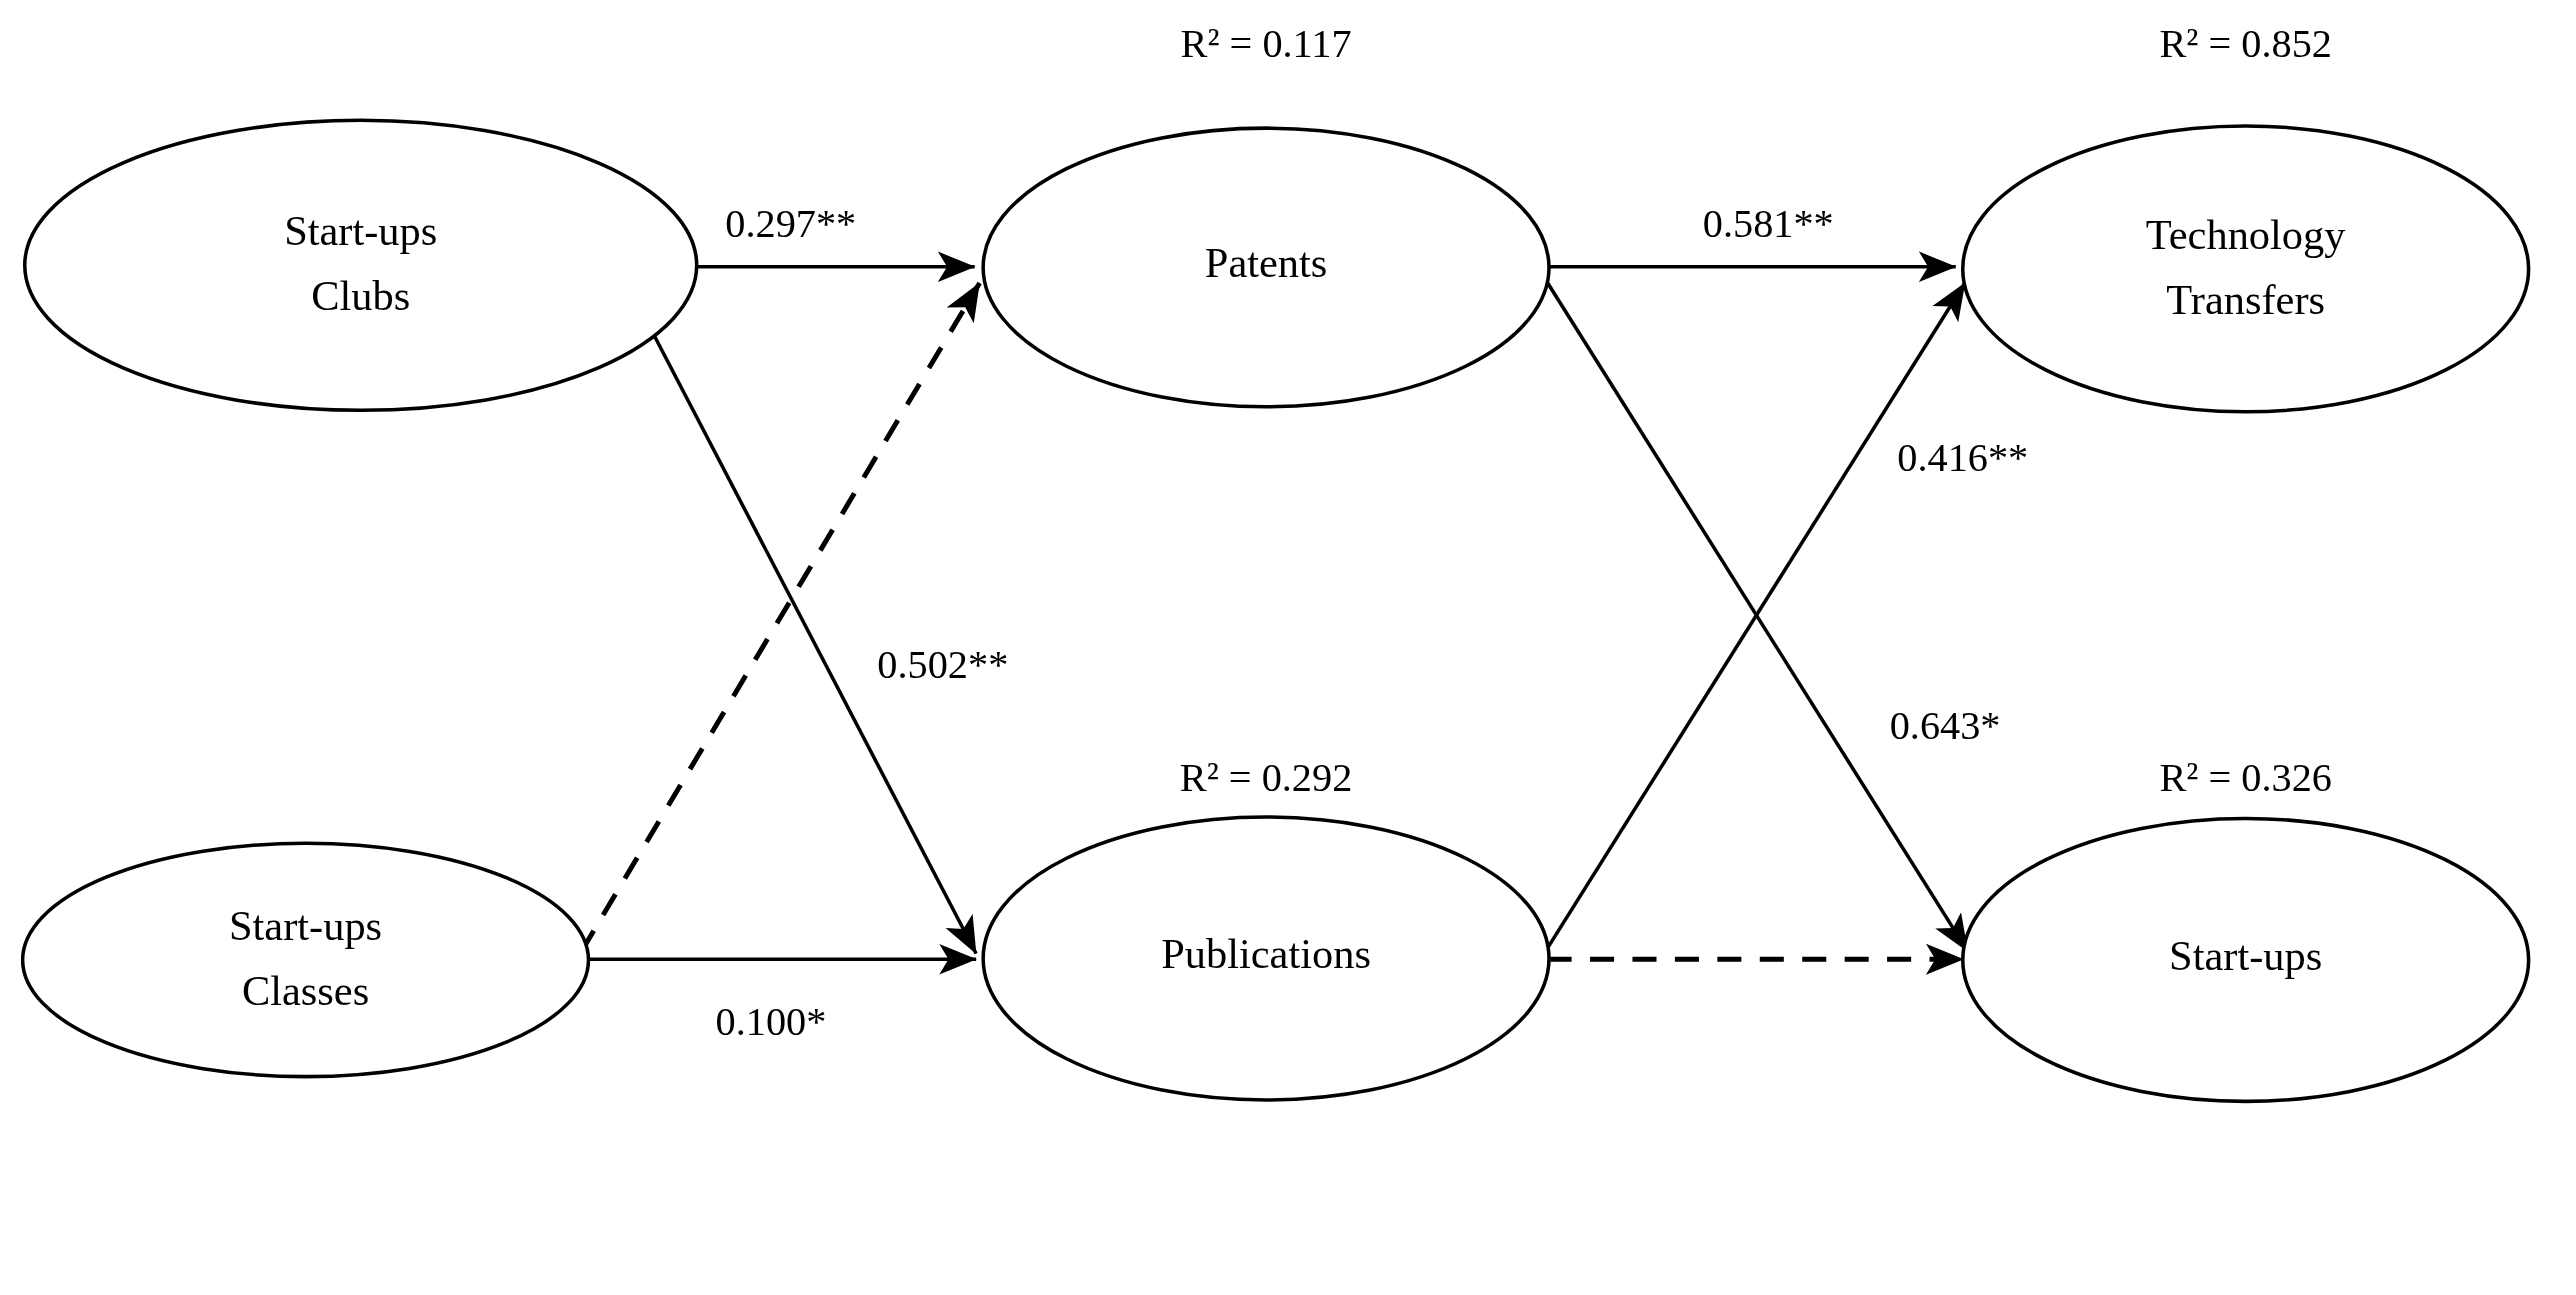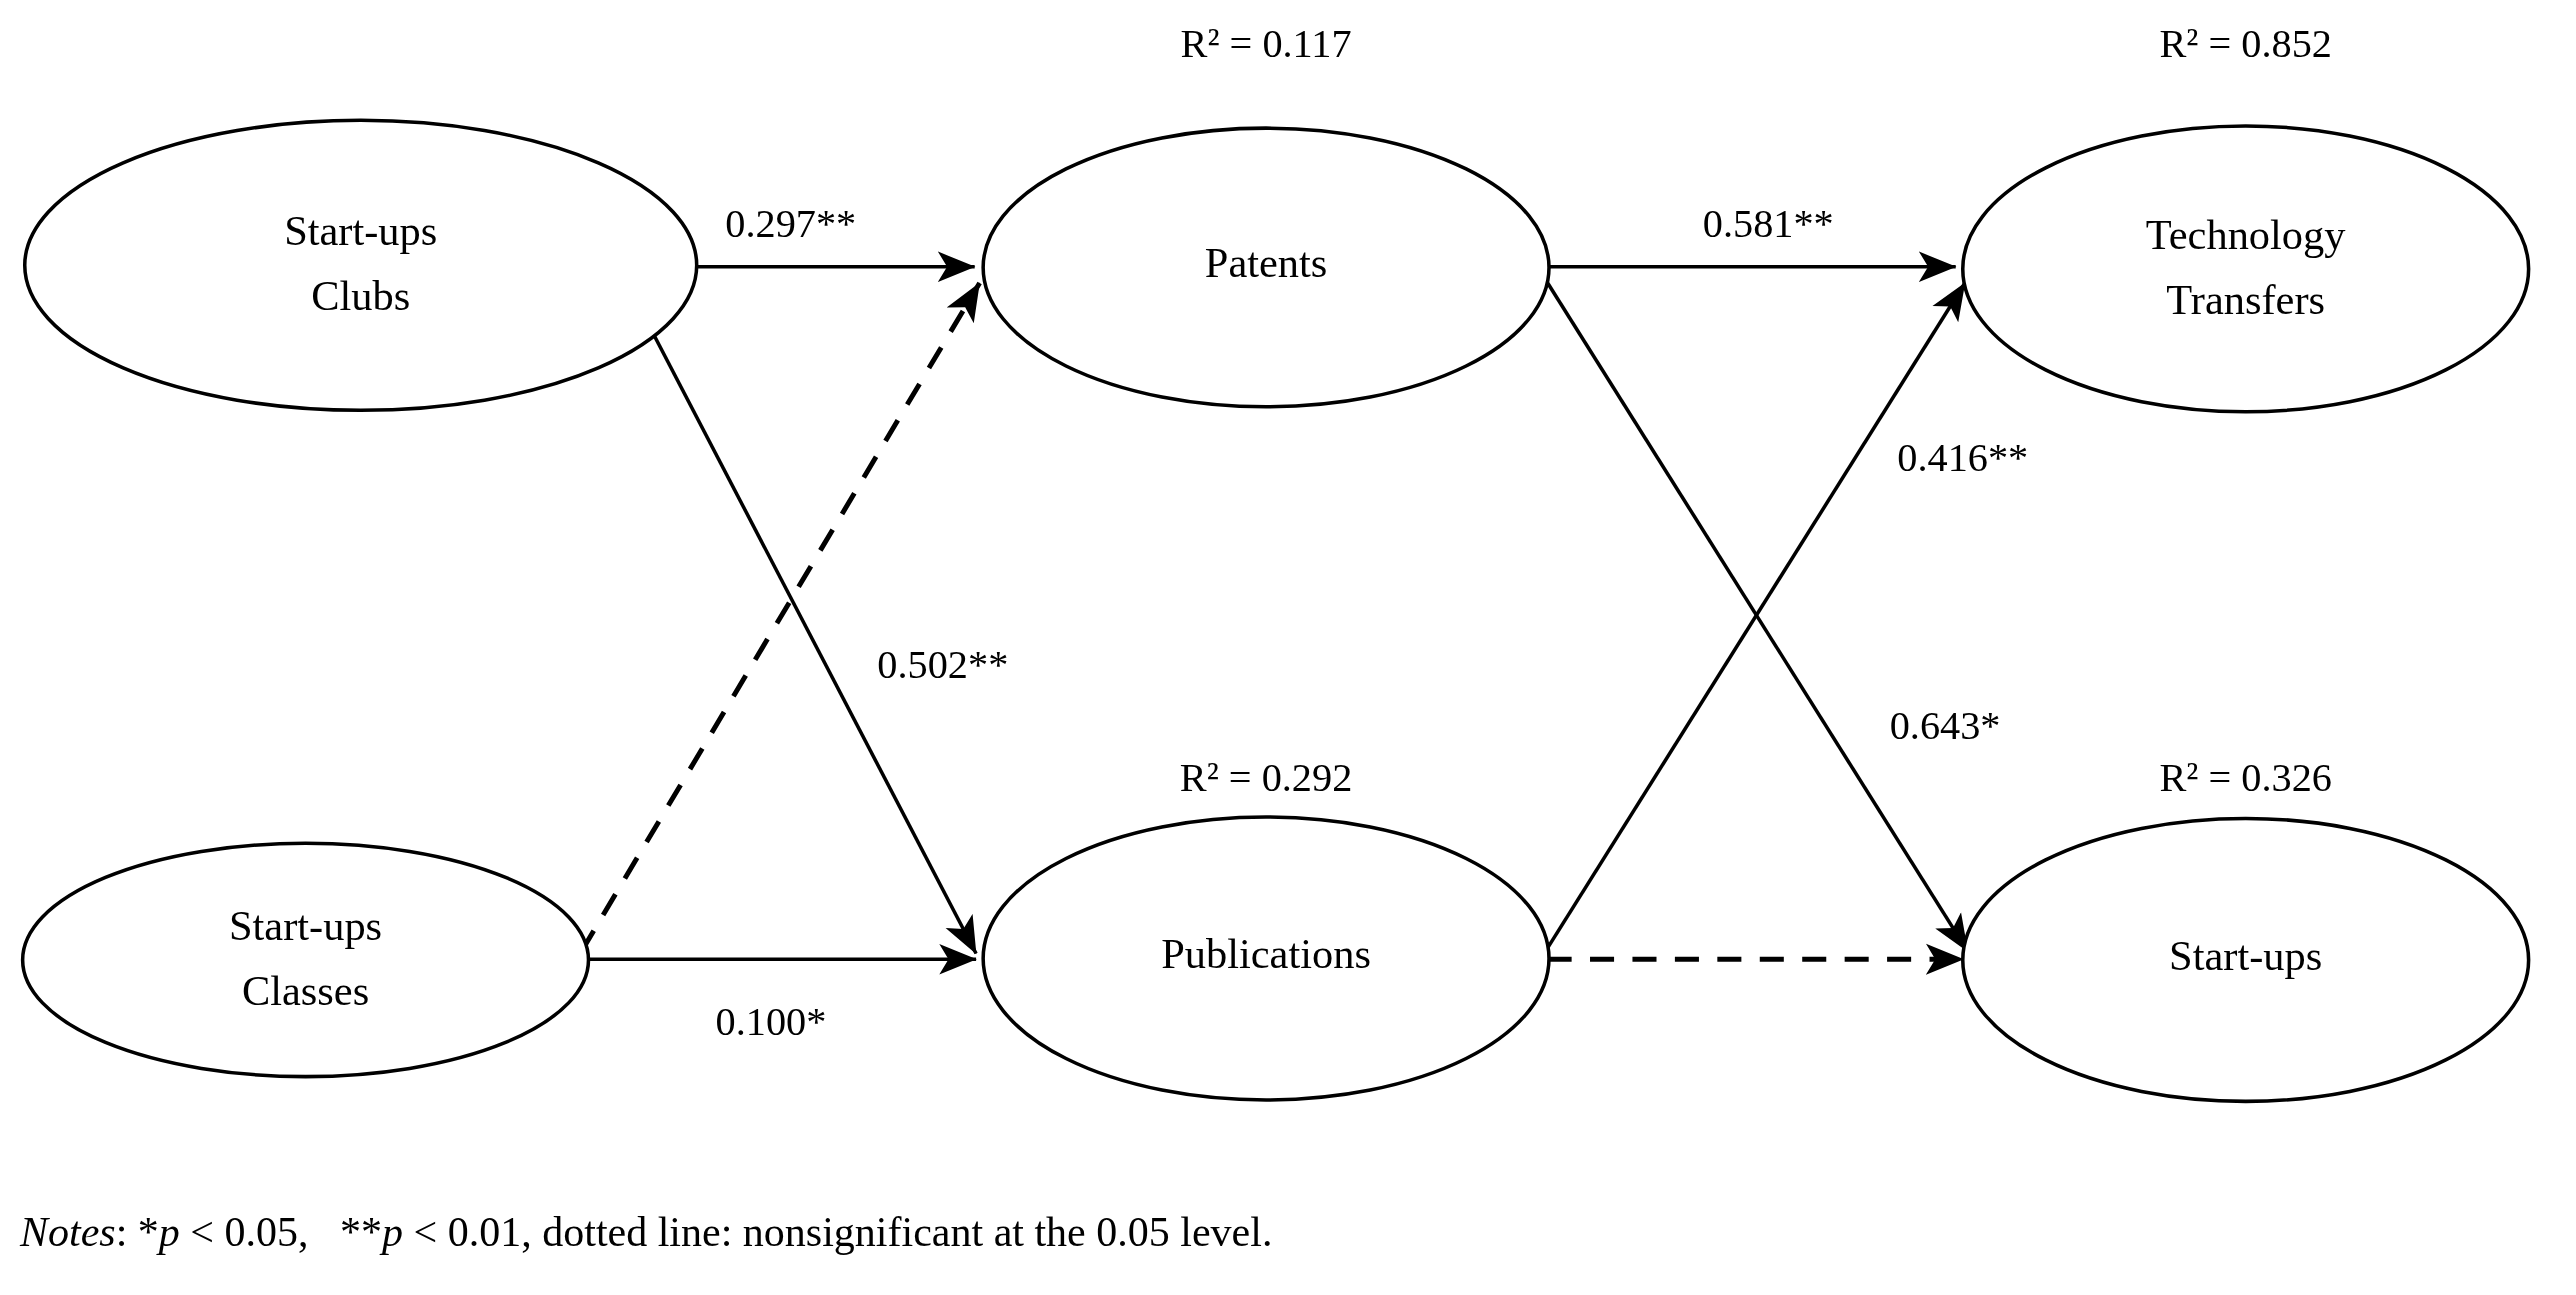--- a/index.html
+++ b/index.html
@@ -163,18 +163,15 @@
     </g>
 
     <g>
       <ellipse class="node-ellipse" cx="3175" cy="1357" rx="400" ry="200"></ellipse>
       <text class="node-label" x="3175" y="1357">Start-ups</text>
       <text class="r2-label" x="3175" y="1105">R² = 0.326</text>
     </g>
 
   </svg>
 
-  <div class="notes-line">
-    <span class="it">Notes</span><span>: </span><span>*</span><span class="it">p</span><span> &lt; 0.05,  </span><span>**</span><span class="it">p</span><span> &lt; 0.01, dotted line: nonsignificant at the 0.05 level.</span>
-  </div>
 
 </div>
 
 
 </body></html>

